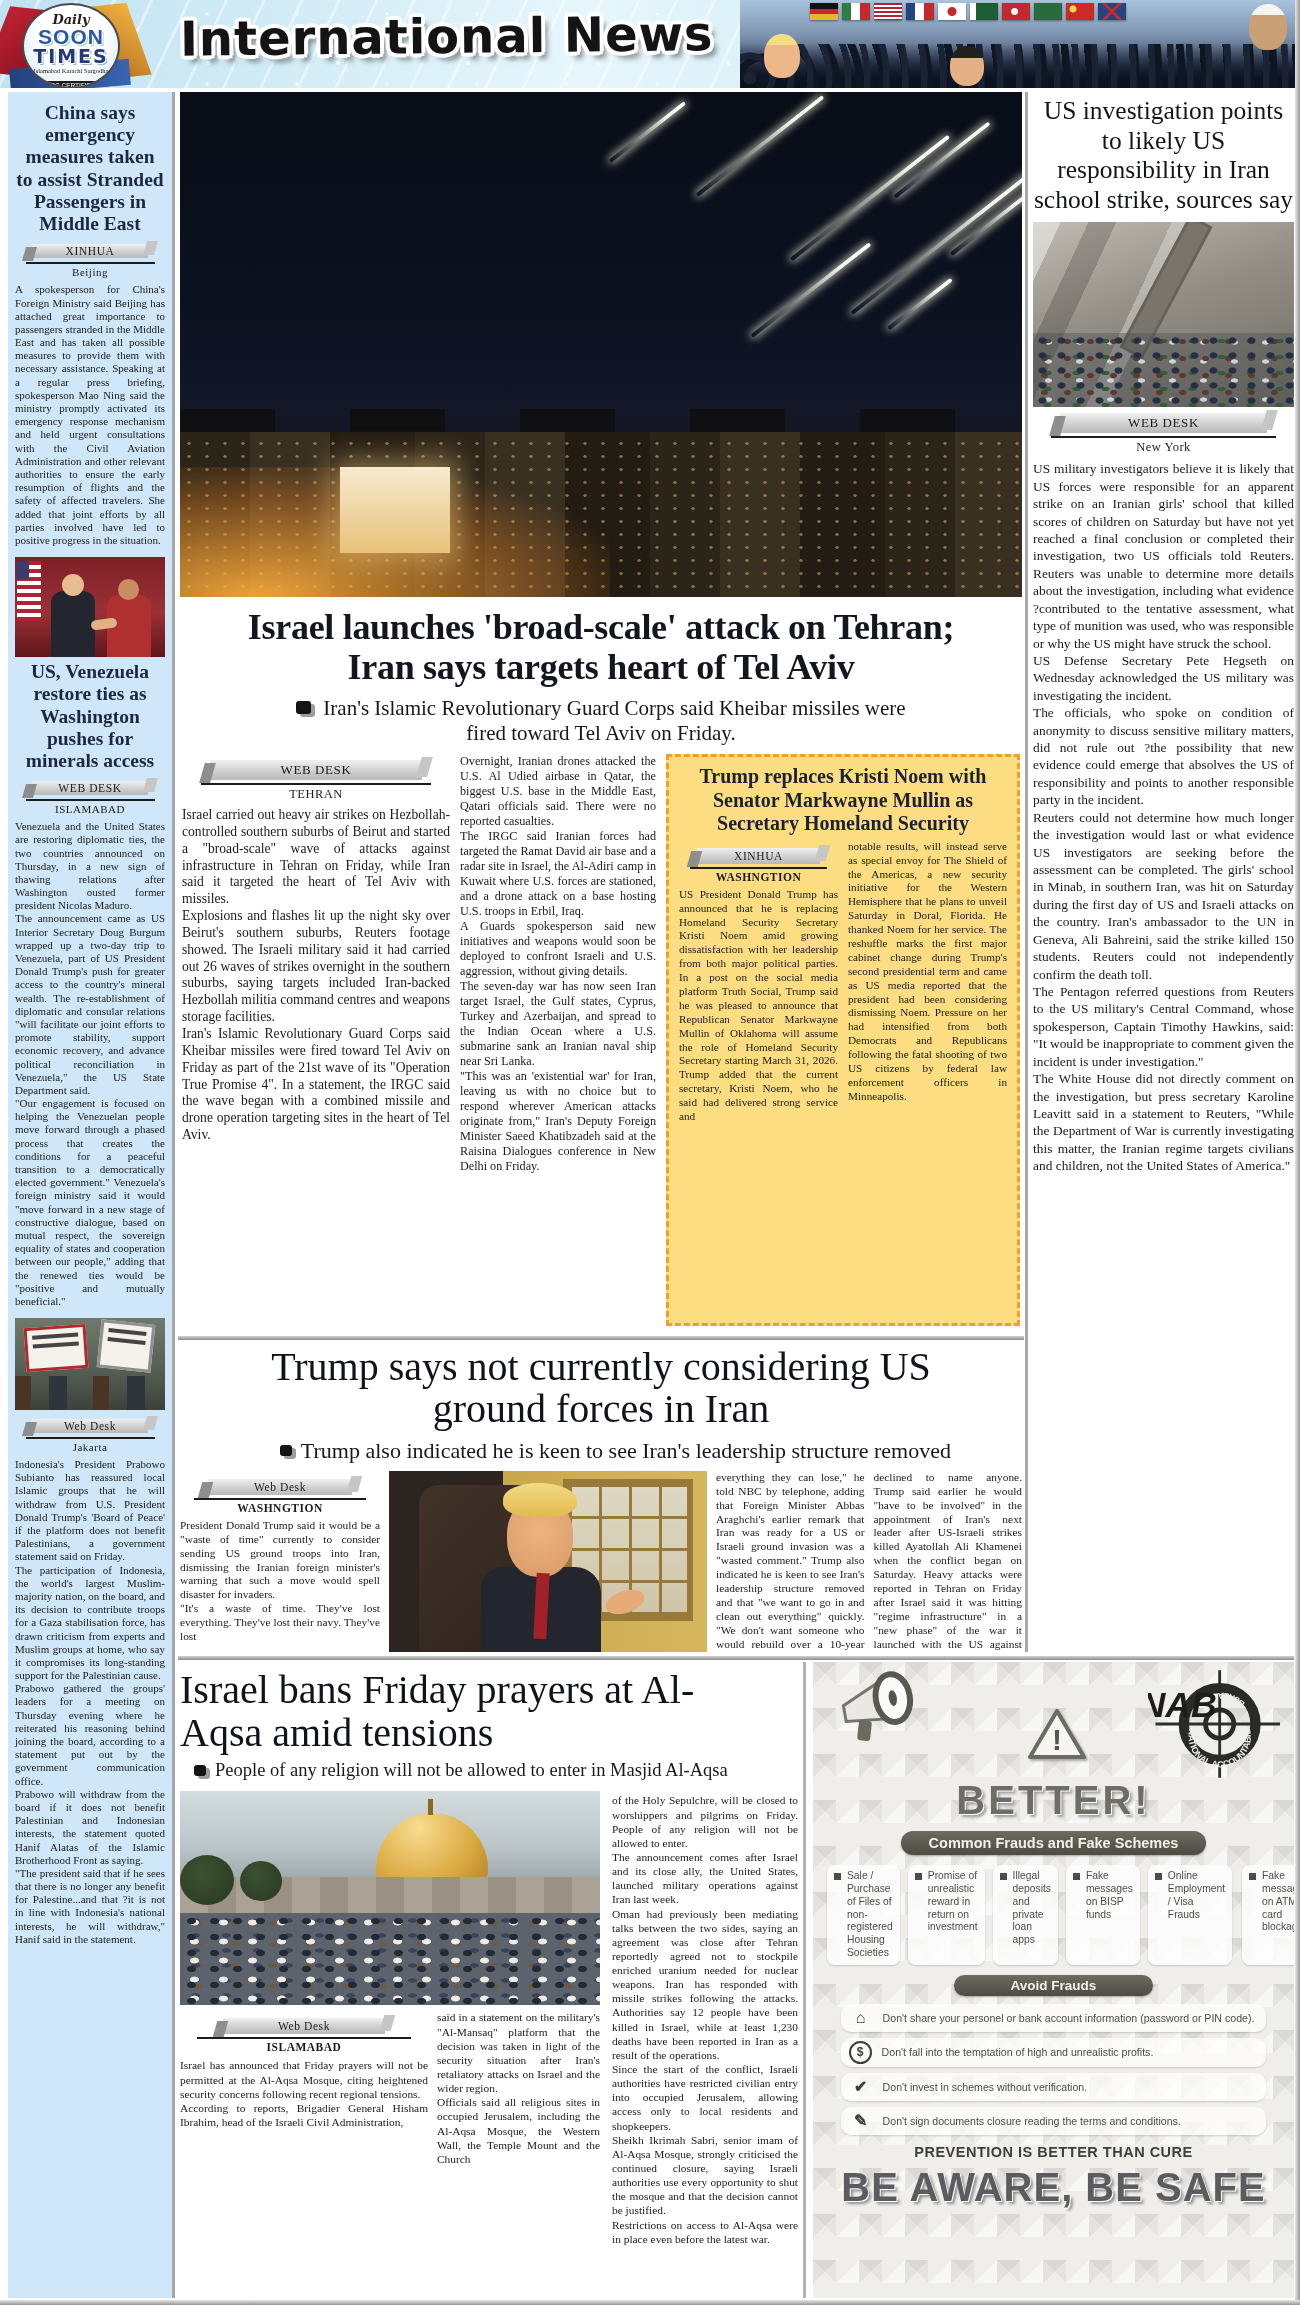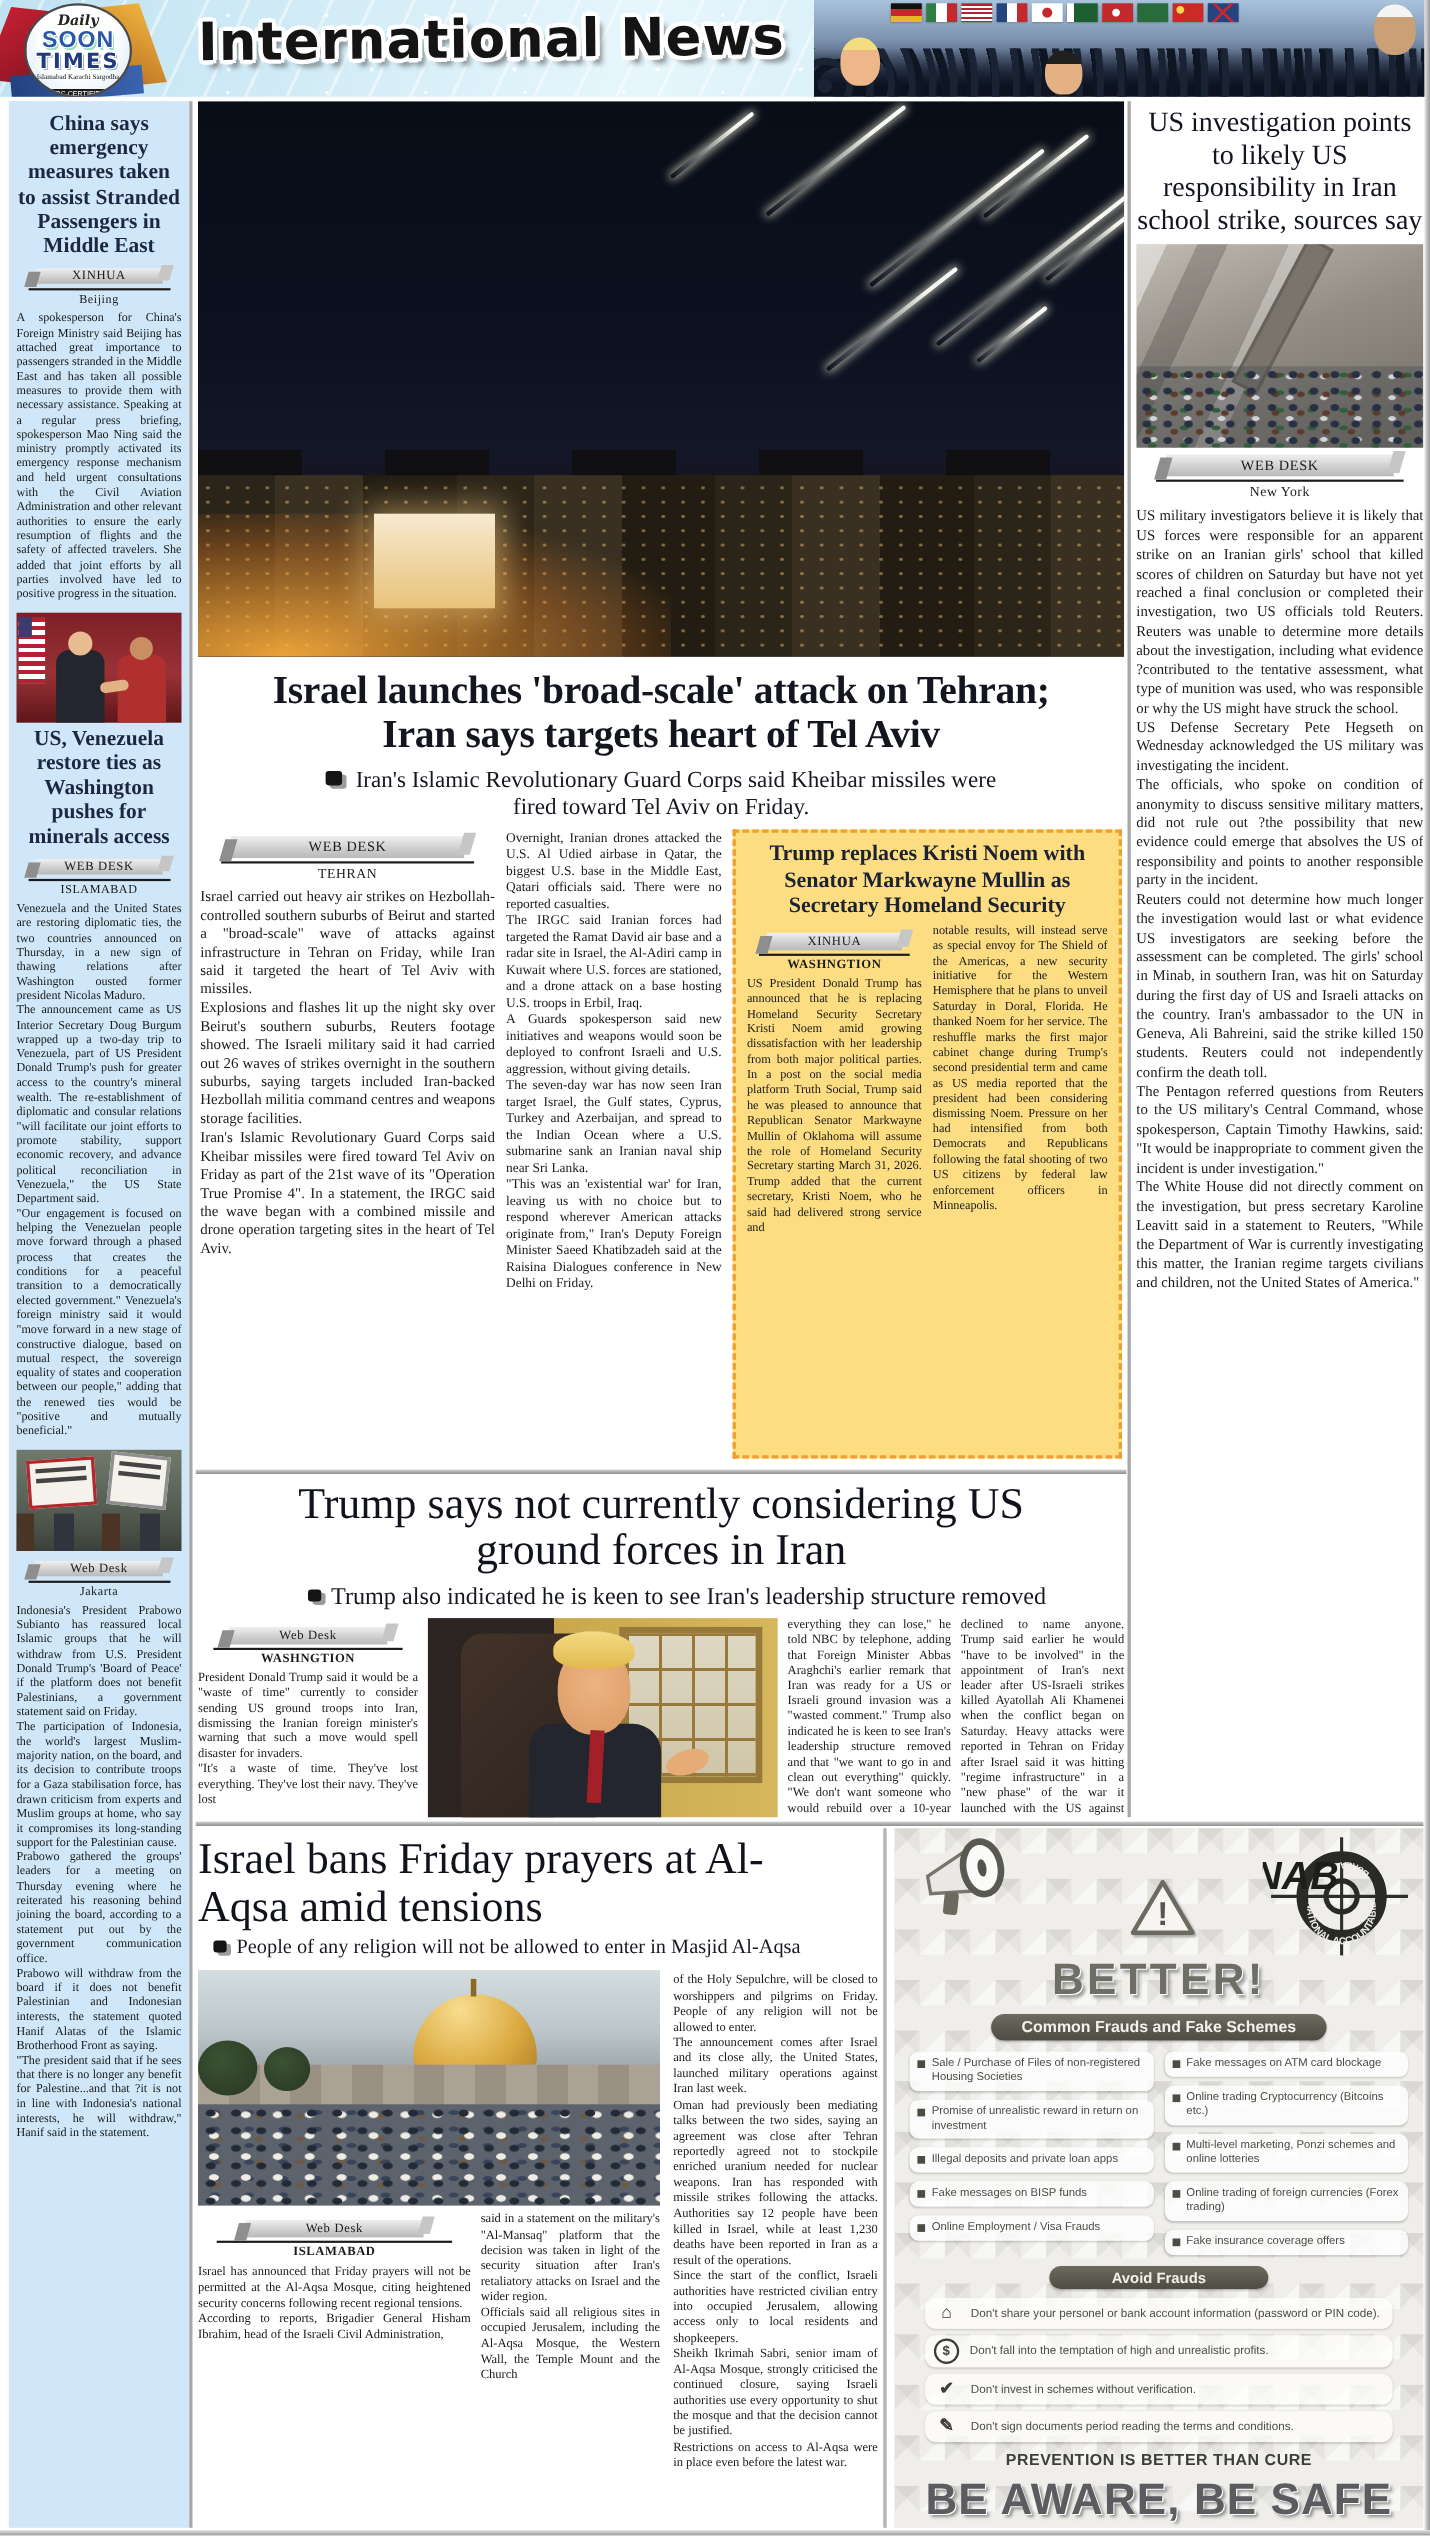--- a/index.html
+++ b/index.html
@@ -181,21 +181,21 @@
     background:linear-gradient(135deg,rgba(0,0,0,.05) 25%,transparent 25%) 0 0/46px 46px,linear-gradient(225deg,rgba(0,0,0,.045) 25%,transparent 25%) 23px 0/46px 46px,linear-gradient(315deg,rgba(255,255,255,.5) 25%,transparent 25%) 0 23px/46px 46px,#efeeea;}
   .nab-top{position:relative;height:108px;}
   .megaphone{position:absolute;left:2px;top:2px;transform:rotate(-10deg);}
   .warn-tri{position:absolute;left:44%;top:36px;filter:drop-shadow(2px 2px 1px #aaa);}
   .nab-logo{position:absolute;right:0;top:0;}
   .nab-warning{text-align:center;font-size:40px;font-weight:bold;letter-spacing:3px;color:#6e6e66;text-shadow:1px 1px 0 #fff,3px 3px 3px #9a9a9a;margin:0 0 8px;}
   .pill{background:linear-gradient(180deg,#6c6b5f,#4d4c43);color:#f2f1ec;text-align:center;border-radius:15px;font-weight:bold;box-shadow:0 1px 2px rgba(0,0,0,.3);}
   .pill.big{width:305px;margin:0 auto 10px;font-size:14.5px;padding:4px 0;}
   .pill.small{width:175px;margin:10px auto 8px;font-size:13.5px;padding:3px 12px;}
   .fraud-cols{display:flex;gap:10px;}
-  .fraud-cols ul{list-style:none;margin:0;padding:0;flex:1;display:flex;flex-direction:column;gap:8px;}
+  .fraud-cols ul{list-style:none;margin:0;padding:0;flex:1;display:flex;flex-direction:row;gap:8px;}
   .fraud-cols li{background:rgba(255,255,255,.78);border-radius:8px;padding:5px 7px;font-size:10.3px;line-height:1.25;display:flex;gap:6px;box-shadow:0 1px 2px rgba(0,0,0,.18);}
   .sqb2{flex:0 0 auto;width:7px;height:7px;background:#4c4c44;margin-top:3px;}
   .avoid{list-style:none;margin:0 auto;padding:0;width:94%;display:flex;flex-direction:column;gap:6px;}
   .avoid li{display:flex;align-items:center;gap:10px;background:rgba(255,255,255,.72);border-radius:10px;padding:3px 8px;font-size:10.6px;line-height:1.2;box-shadow:0 1px 2px rgba(0,0,0,.15);}
   .aicon{flex:0 0 auto;width:24px;height:22px;display:flex;align-items:center;justify-content:center;font-size:16px;font-weight:bold;color:#3e3e36;}
   .aicon.round{border:2px solid #3e3e36;border-radius:50%;width:19px;height:19px;font-size:12px;}
   .prevention{text-align:center;font-weight:bold;font-size:14.5px;margin:9px 0 5px;color:#3f3f39;letter-spacing:.5px;}
   .slogan{text-align:center;font-weight:bold;font-size:40px;letter-spacing:1px;color:#5b5b60;text-shadow:1px 1px 0 #fff,3px 3px 3px #909090;}
 </style>
 </head>
@@ -532,21 +532,21 @@
       <li>
           <span class="aicon round">$</span>
           <span>Don't fall into the temptation of high and unrealistic profits.</span>
         </li>
       <li>
           <span class="aicon">✔</span>
           <span>Don't invest in schemes without verification.</span>
         </li>
       <li>
           <span class="aicon">✎</span>
-          <span>Don't sign documents period reading the terms and conditions.</span>
+          <span>Don't sign documents closure reading the terms and conditions.</span>
         </li>
     </ul>
     <div class="prevention">PREVENTION IS BETTER THAN CURE</div>
     <div class="slogan">BE AWARE, BE SAFE</div>
   </aside>
 
   <div class="edge-r"></div>
   <div class="edge-b"></div>
 </div>
 

